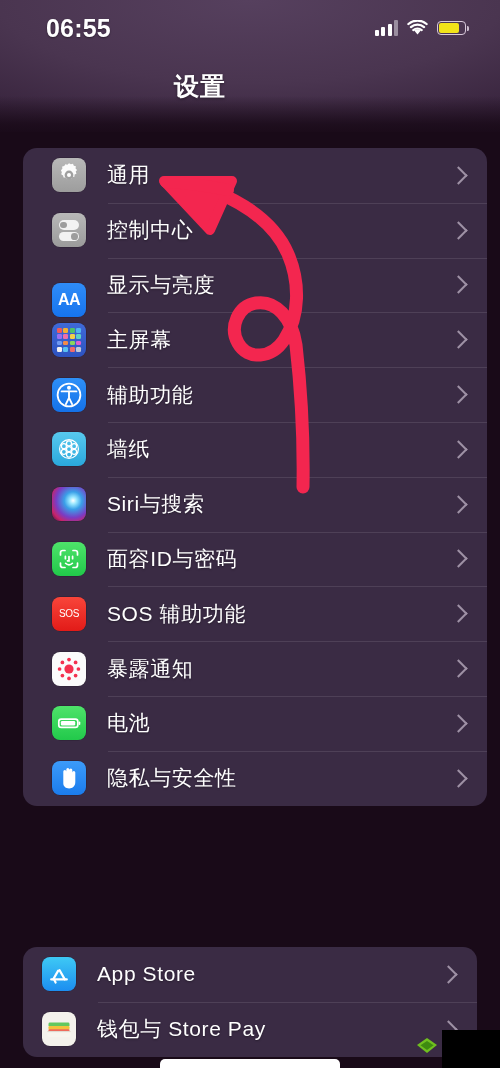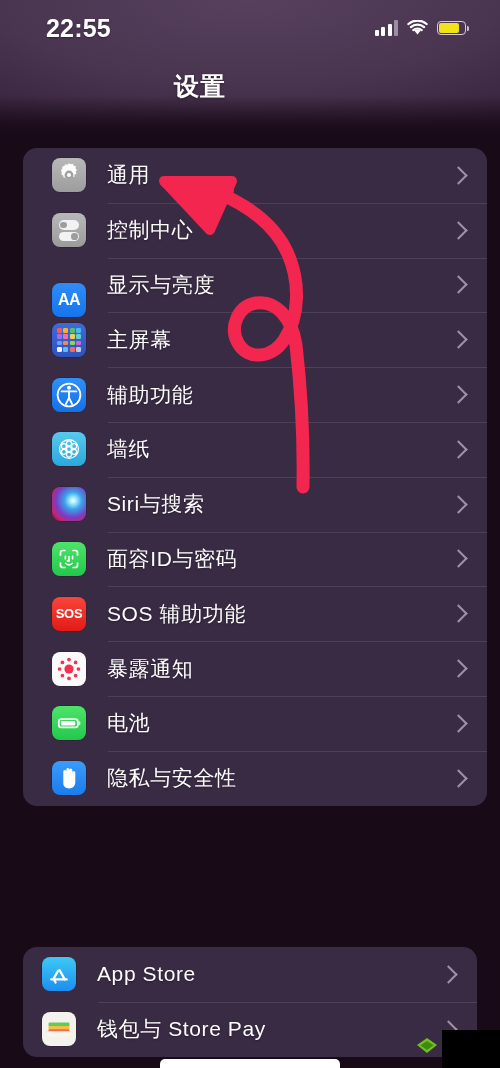--- a/index.html
+++ b/index.html
@@ -206,21 +206,21 @@
   .tg-b i { position:absolute; right:1.4px; top:1.4px; width:6.7px; height:6.7px; border-radius:50%; background:#9d9d9d; display:block;}
 
   .aa-text {
     position: absolute; inset: 0;
     display: flex; align-items: center; justify-content: center;
     color: #ffffff; font-size: 16px; font-weight: bold; letter-spacing: -0.5px;
   }
   .sos-text {
     position: absolute; inset: 0;
     display: flex; align-items: center; justify-content: center;
-    color: #ffffff; font-size: 13px; font-weight: bold; letter-spacing: -0.3px;
+    color: #ffffff; font-size: 10px; font-weight: normal; letter-spacing: -0.3px;
   }
 
   
   .hgrid { position: absolute; left: 5px; top: 5px; width: 24px; height: 24px;
            display: grid; grid-template-columns: repeat(4,1fr); grid-template-rows: repeat(4,1fr); gap: 1.6px; }
   .hgrid span { border-radius: 1.3px; display:block; }
 
   svg { display: block; }
 
   
@@ -256,21 +256,21 @@
   }
 </style>
 </head>
 <body>
 
 <div id="phone">
 
   <div class="header-glow"></div>
 
   <div class="status-bar">
-    <div class="status-time">22:55</div>
+    <div class="status-time">06:55</div>
     <div class="status-right">
       <div class="signal">
         <i></i>
           <i></i>
           <i></i>
           <i></i>
       </div>
       <div>
         <svg width="21" height="16" viewBox="0 0 21 16">
           <path d="M10.5 14.6 L7.2 10.6 a5.2 5.2 0 0 1 6.6 0 Z" fill="#ffffff"></path>

